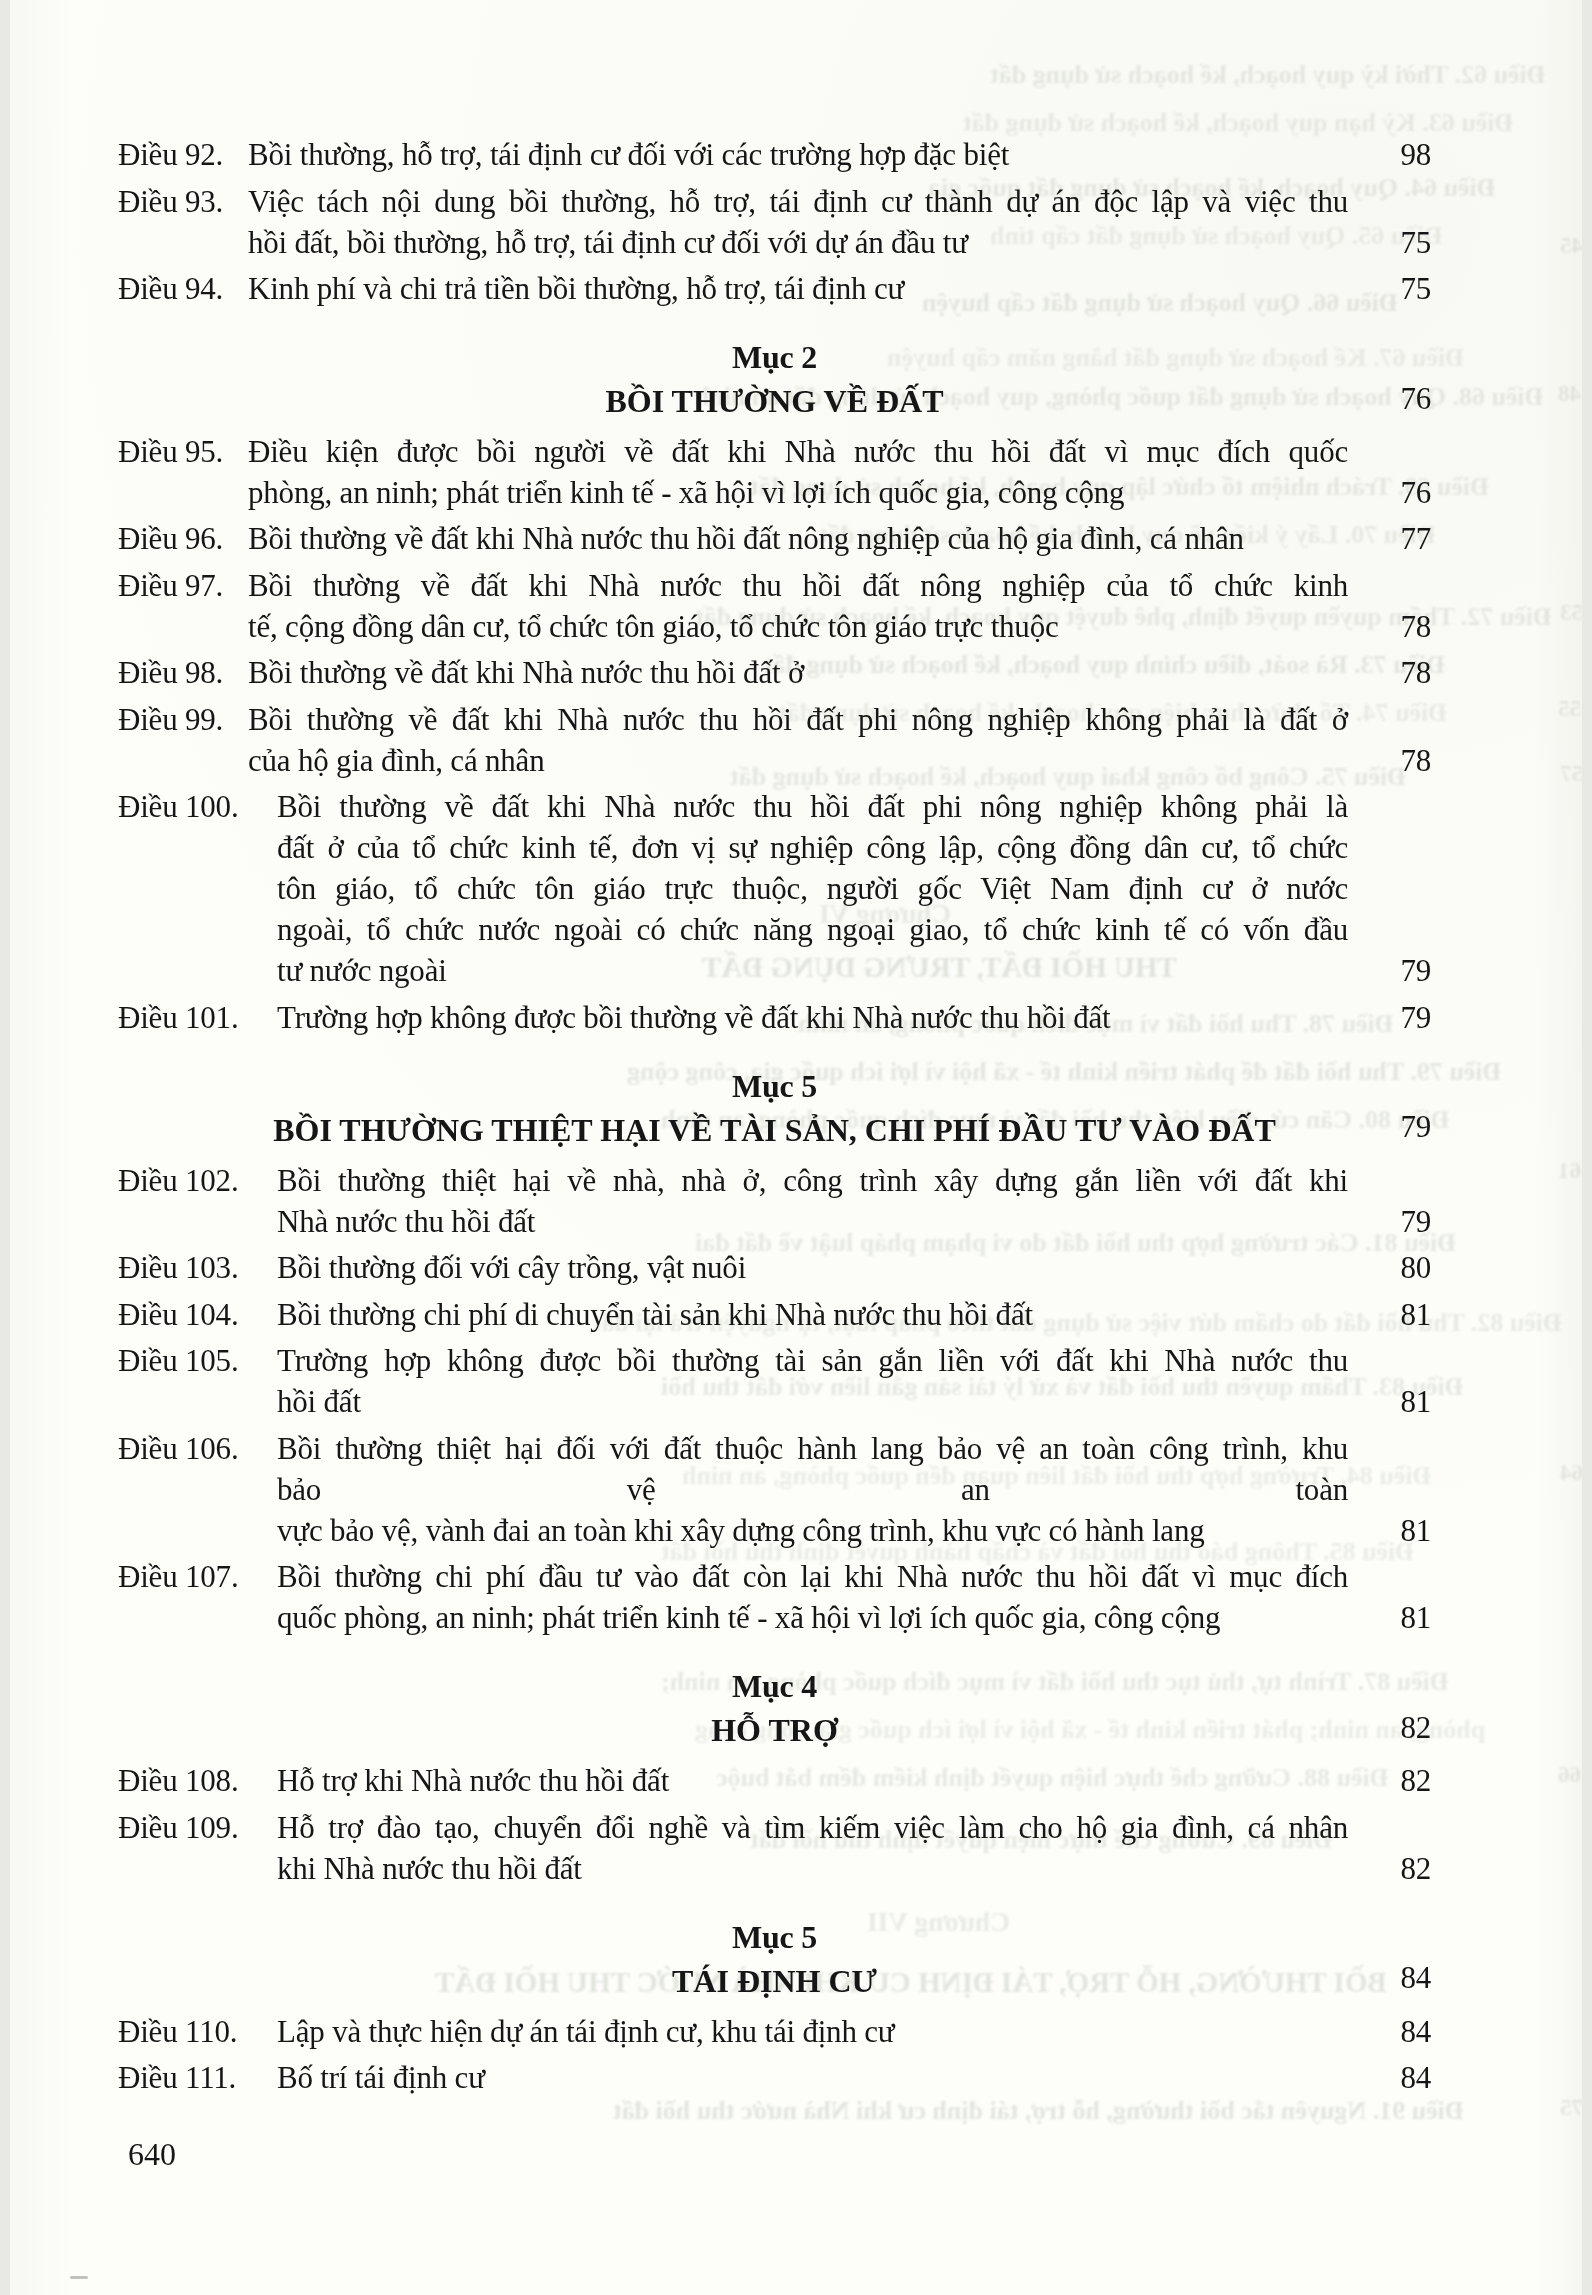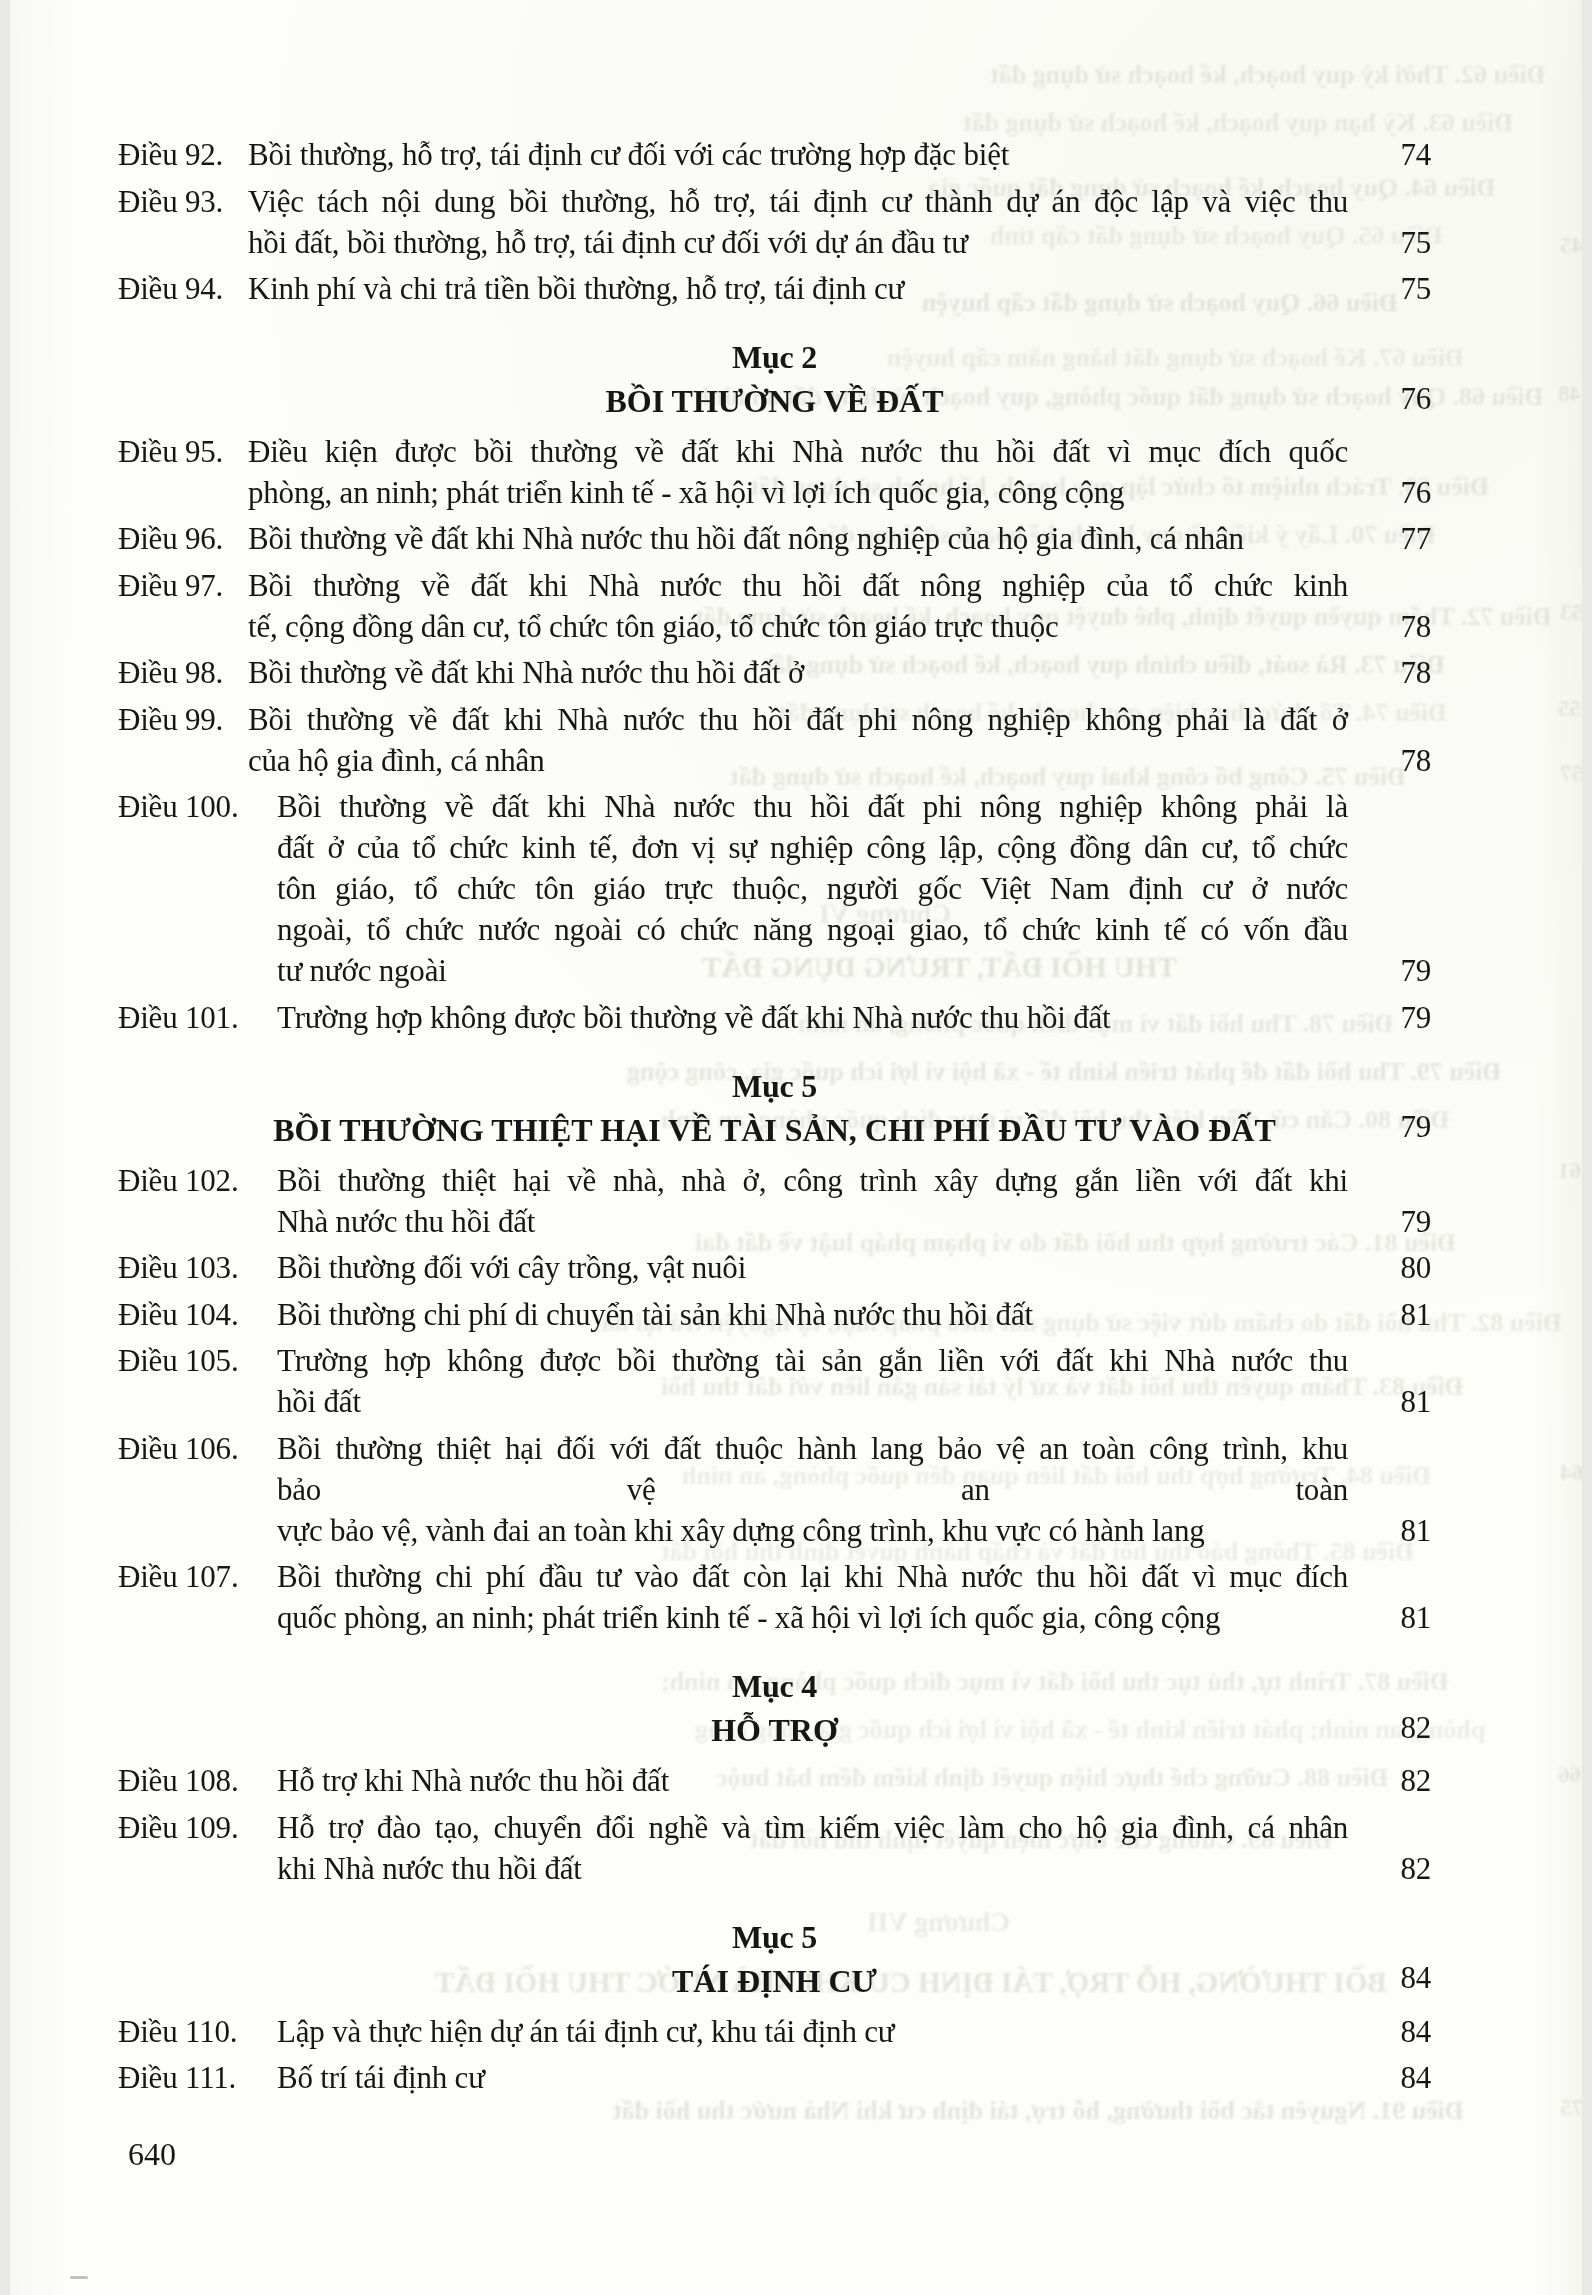--- a/index.html
+++ b/index.html
@@ -93,21 +93,21 @@
       <span class="ghost" style="left: 1548px; top: 1762px; font-size: 23px; opacity: 0.22;">66</span>
       <span class="ghost" style="left: 1550px; top: 2095px; font-size: 23px; opacity: 0.22;">75</span>
     </div>
 
   <div class="toc">
   <div class="entry">
     <div class="lbl">Điều 92.</div>
     <div class="txt">
           <div class="line">Bồi thường, hỗ trợ, tái định cư đối với các trường hợp đặc biệt</div>
         </div>
-    <div class="pg">74</div>
+    <div class="pg">98</div>
   </div>
 
   <div class="entry">
     <div class="lbl">Điều 93.</div>
     <div class="txt">
           <div class="line">Việc tách nội dung bồi thường, hỗ trợ, tái định cư thành dự án độc lập và việc thu</div>
           <div class="line">hồi đất, bồi thường, hỗ trợ, tái định cư đối với dự án đầu tư</div>
         </div>
     <div class="pg">75</div>
   </div>
@@ -122,21 +122,21 @@
 
   <div class="section">
     <div class="kicker">Mục 2</div>
     <div class="stitle">BỒI THƯỜNG VỀ ĐẤT</div>
     <div class="spg">76</div>
   </div>
 
   <div class="entry">
     <div class="lbl">Điều 95.</div>
     <div class="txt">
-          <div class="line">Điều kiện được bồi thường về đất khi Nhà nước thu hồi đất vì mục đích quốc</div>
+          <div class="line">Điều kiện được bồi người về đất khi Nhà nước thu hồi đất vì mục đích quốc</div>
           <div class="line">phòng, an ninh; phát triển kinh tế - xã hội vì lợi ích quốc gia, công cộng</div>
         </div>
     <div class="pg">76</div>
   </div>
 
   <div class="entry">
     <div class="lbl">Điều 96.</div>
     <div class="txt">
           <div class="line">Bồi thường về đất khi Nhà nước thu hồi đất nông nghiệp của hộ gia đình, cá nhân</div>
         </div>

